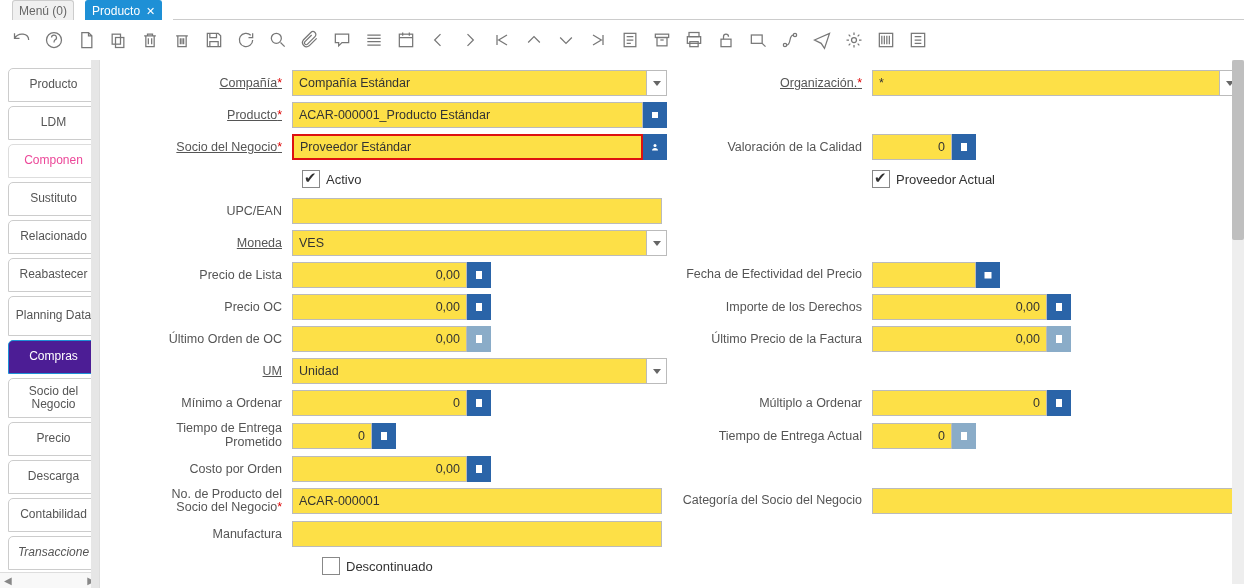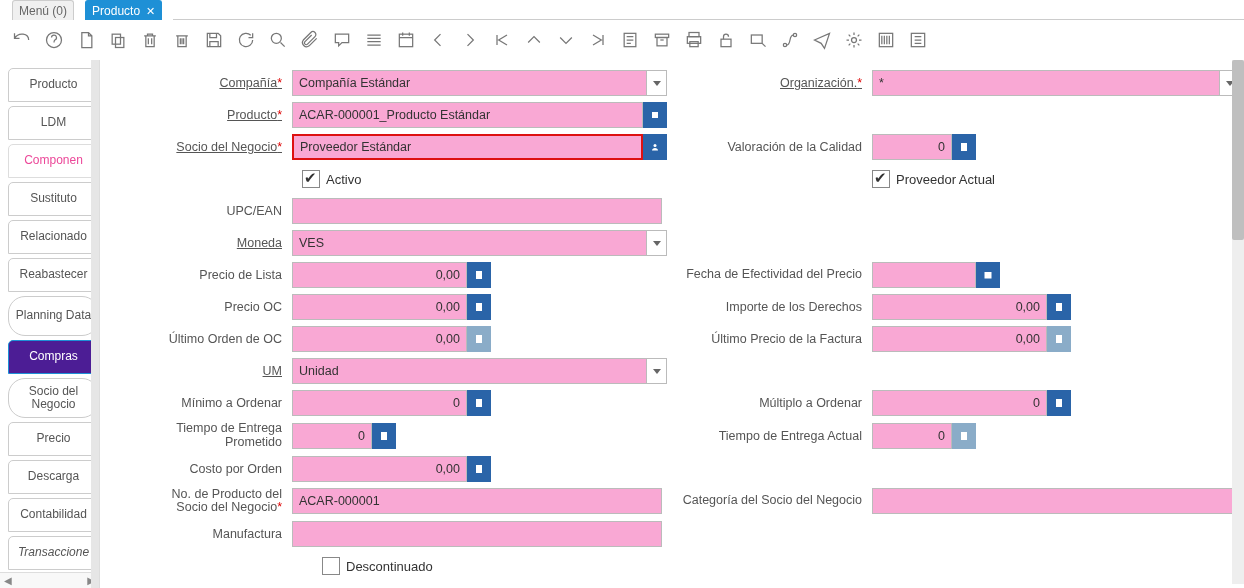--- a/index.html
+++ b/index.html
@@ -15,39 +15,39 @@
 
 .toolbar { display: flex; align-items: center; height: 40px; padding: 0 10px; gap: 8px; border-bottom: none; }
 .tool-icon { width: 24px; height: 24px; display: flex; align-items: center; justify-content: center; cursor: pointer; color: #777; }
 .tool-icon svg { width: 20px; height: 20px; stroke: #777; fill: none; stroke-width: 1.5; }
 
 
 .main { display: flex; height: calc(588px - 60px); }
 .sidebar { width: 100px; background: #fff; padding-top: 8px; position: relative; border-right: 1px solid #ddd; display: flex; flex-direction: column; gap: 4px; padding-left: 8px; }
 .sidebar-scroll-r { position: absolute; right: 0; top: 0; bottom: 0; width: 8px; background: #e6e6e6; }
 .side-tab { height: 34px; display: flex; align-items: center; justify-content: center; font-size: 12px; color: #555; background: #fff; border: 1px solid #ccc; border-radius: 5px 5px 0 0; cursor: pointer; padding: 0 4px; text-align: center; line-height: 1.1; }
-.side-tab.tall { height: 40px; border-radius: 17px; }
+.side-tab.tall { height: 40px; }
 .side-tab.active { background: #4c1d95; color: #fff; border-color: #1e90d6; }
 .side-tab.italic { font-style: italic; text-align: center; }
 .side-tab.sub { color: #ec4899; margin-left: 0; border-color: #ddd; }
 .bottom-nav { position: absolute; bottom: 0; left: 0; right: 0; display: flex; justify-content: space-between; padding: 2px 4px; background: #f8f8f8; border-top: 1px solid #ddd; }
 .bottom-nav span { cursor: pointer; color: #888; font-size: 10px; }
 
 
 .content { flex: 1; padding: 10px 28px 10px 10px; background: #fff; overflow: auto; margin-left: 32px; }
 .form-row { display: flex; align-items: center; margin-bottom: 6px; min-height: 26px; }
 .col-left { display: flex; align-items: center; flex: 0 0 540px; }
 .col-right { display: flex; align-items: center; flex: 1; }
 .label { width: 150px; text-align: right; padding-right: 10px; font-size: 12.5px; color: #555; }
 .label.ul { text-decoration: underline; }
 .label .req { color: #d00; }
 .col-right .label { width: 190px; }
 
 .input-group { display: flex; align-items: center; }
-.text-input { height: 26px; border: 1px solid #bbb; padding: 0 6px; font-size: 12.5px; color: #333; background: #f9a8d4; }
+.text-input { height: 26px; border: 1px solid #bbb; padding: 0 6px; font-size: 12.5px; color: #333; background: #fde047; }
 .ddl { width: 355px; }
 .wide { width: 370px; }
 .full-right { width: 368px; }
 .num { width: 175px; text-align: right; }
 .num-sm { width: 80px; text-align: right; }
 .btn-lookup { width: 24px; height: 26px; background: #2a64a8; display: flex; align-items: center; justify-content: center; border: 1px solid #2a64a8; cursor: pointer; color: #fff; }
 .btn-lookup svg { width: 12px; height: 12px; fill: #fff; }
 .btn-lookup.disabled { background: #8aacc8; border-color: #8aacc8; }
 .dd-arrow { width: 20px; height: 26px; border: 1px solid #bbb; border-left: none; display: flex; align-items: center; justify-content: center; cursor: pointer; background: #fff; }
 .dd-arrow::after { content: ""; border-left: 4px solid transparent; border-right: 4px solid transparent; border-top: 5px solid #666; }

